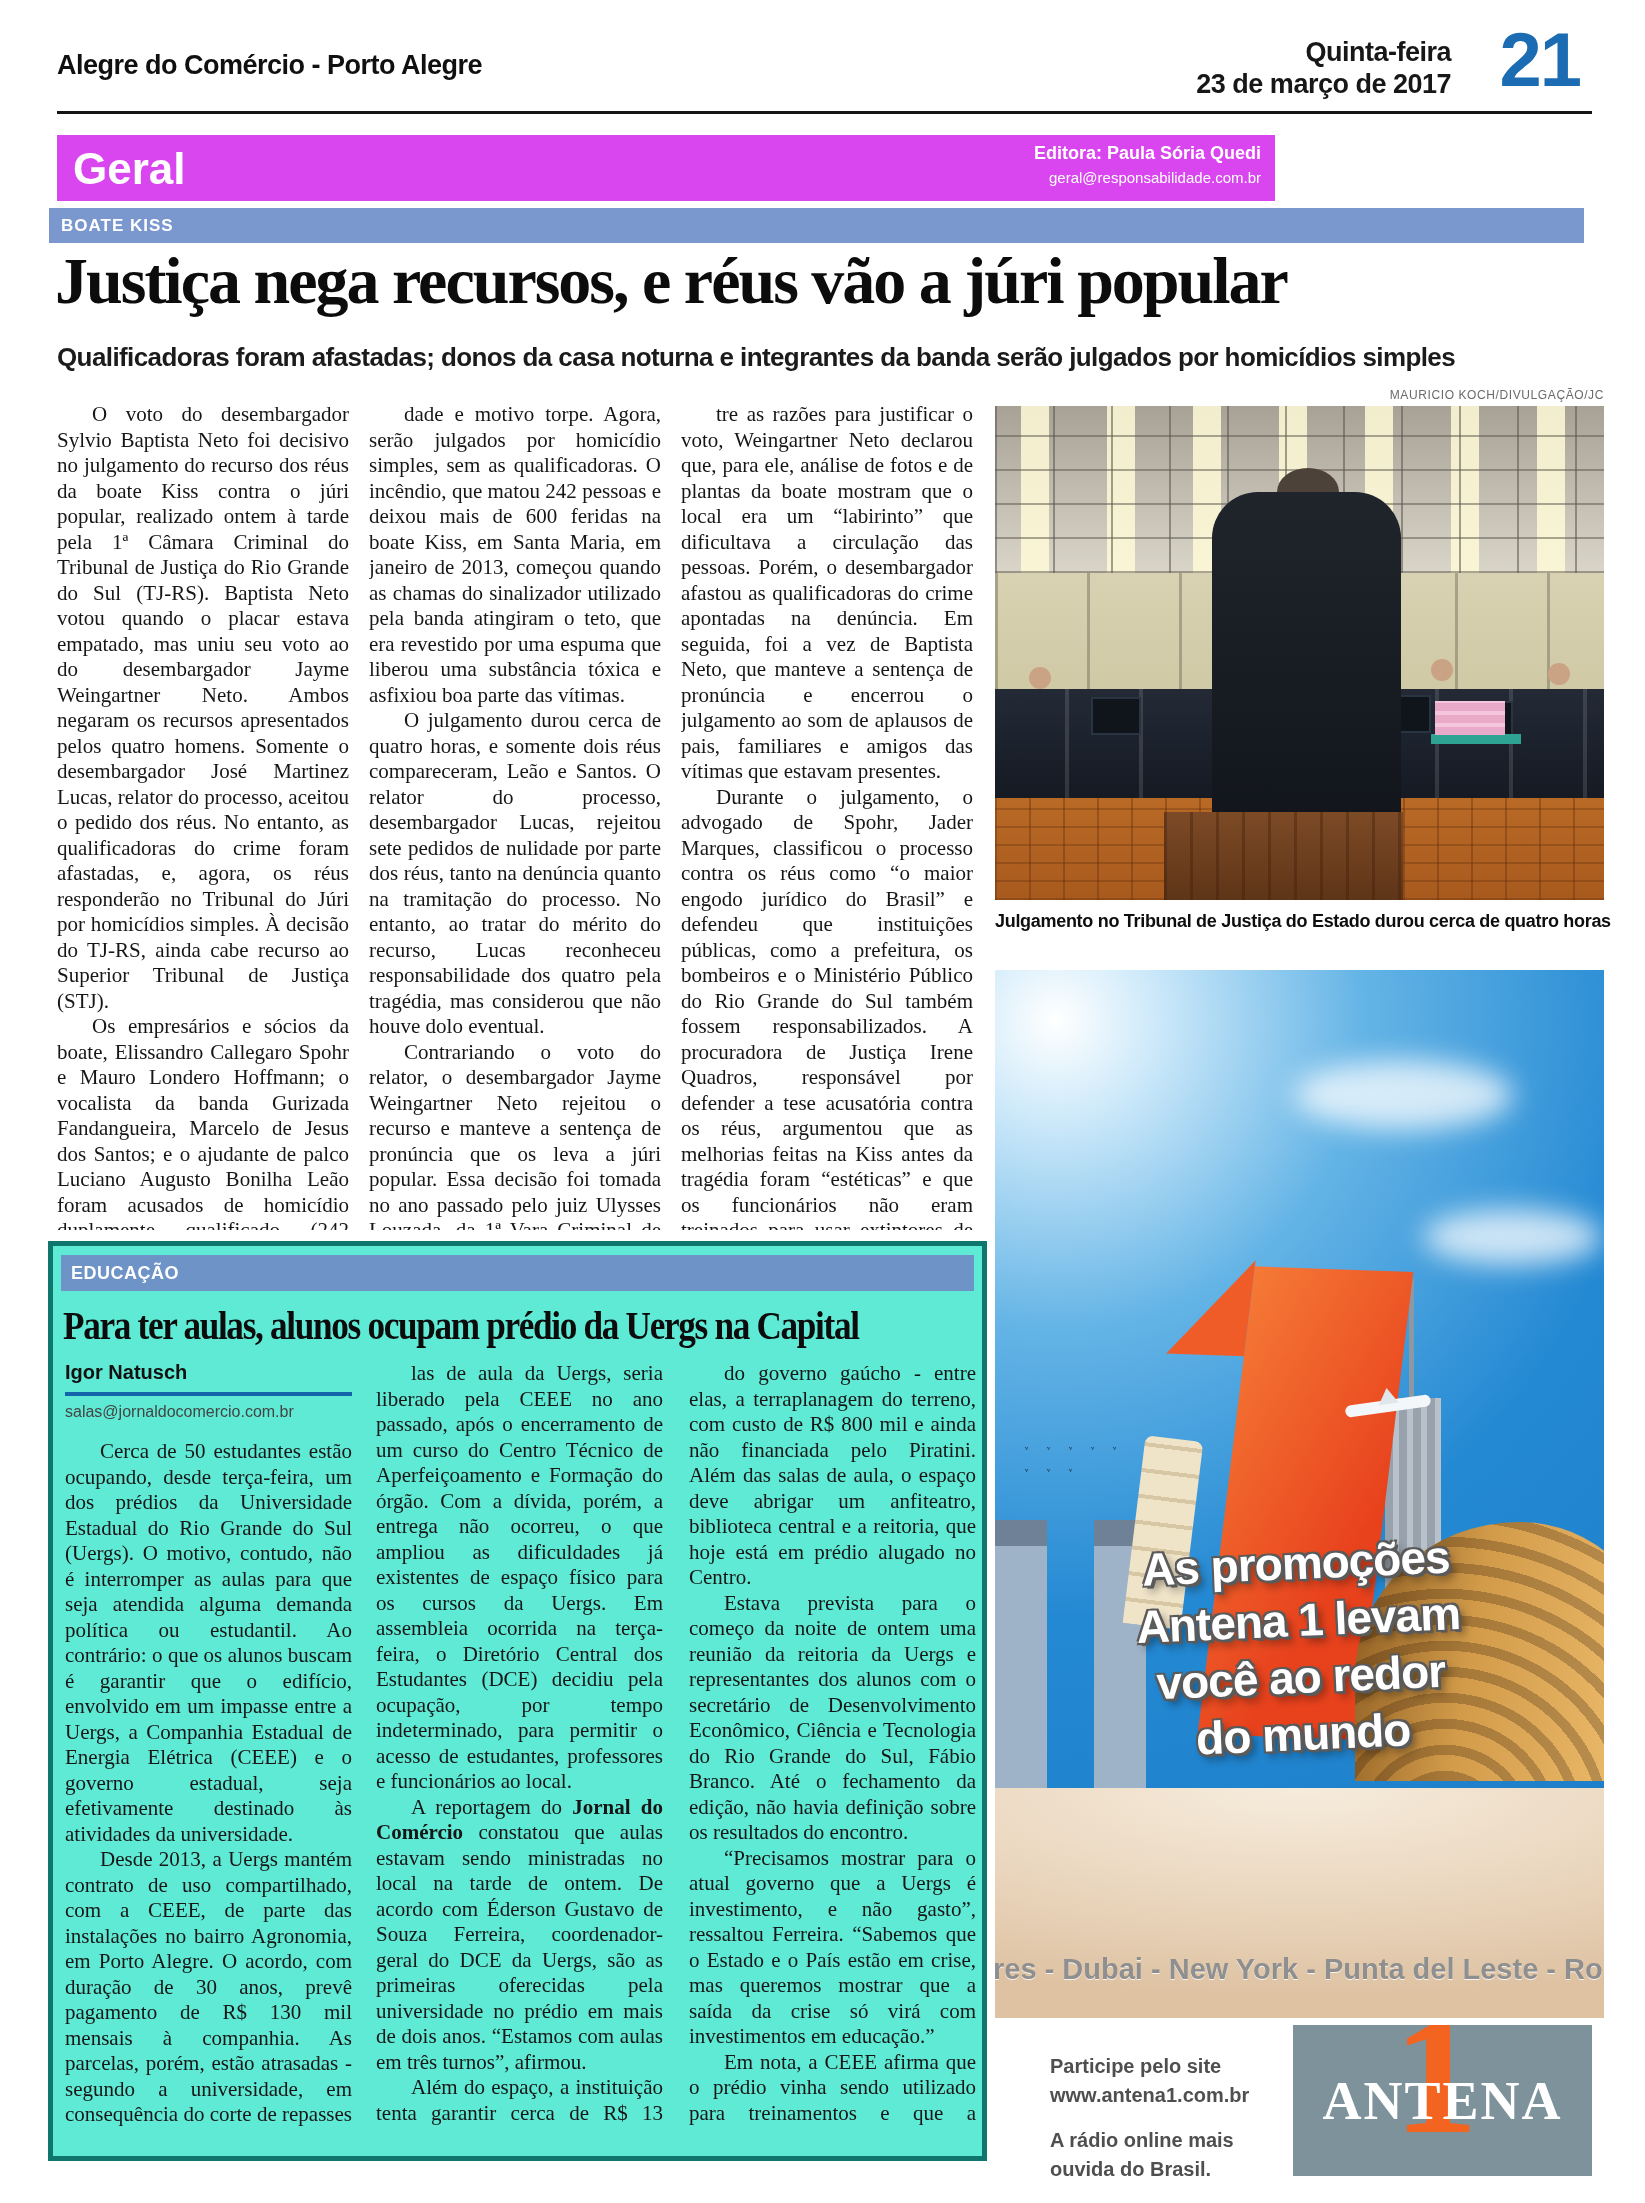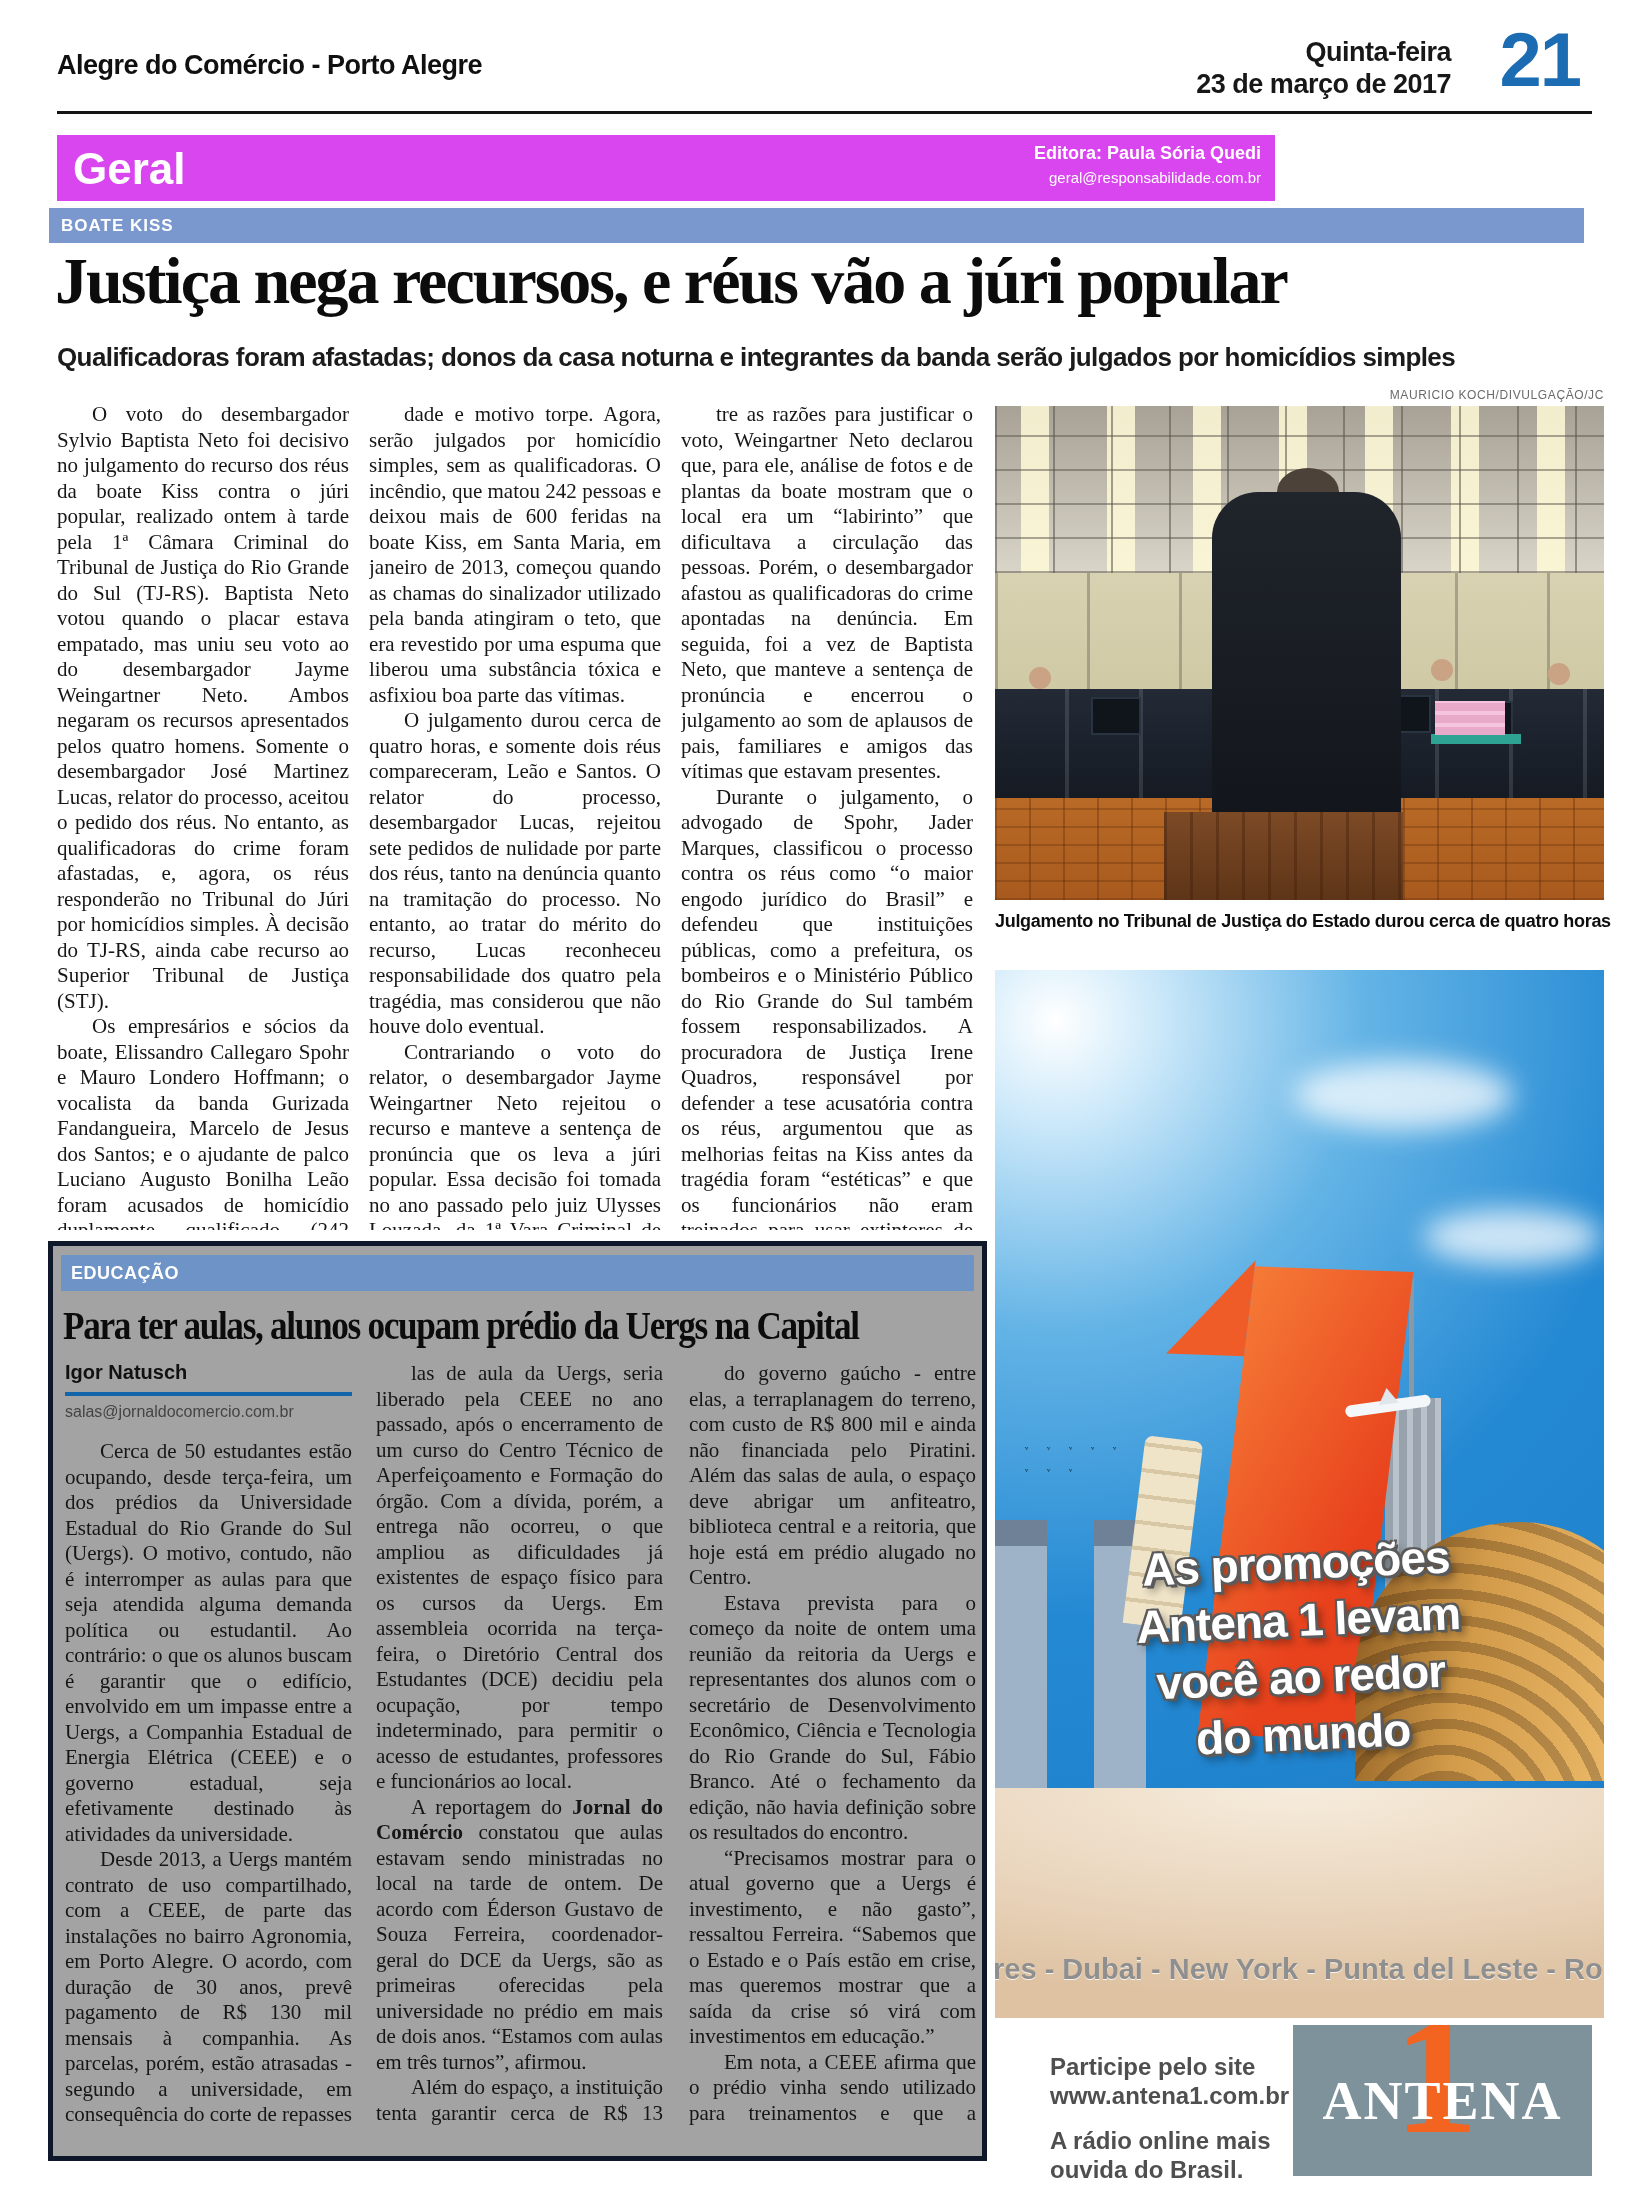--- a/index.html
+++ b/index.html
@@ -102,31 +102,31 @@
   .ad-headline{position:absolute;left:0;right:0;top:565px;text-align:center;transform:rotate(-2.5deg);
       font:bold 46px/57px "Liberation Sans",sans-serif;color:#ffffff;letter-spacing:-1px;
       text-shadow:3px 3px 0 #5a5a5a,-2px -2px 0 #5a5a5a,2px -2px 0 #5a5a5a,-2px 2px 0 #5a5a5a,5px 6px 8px rgba(0,0,0,.45);}
   .ad-sand{position:absolute;left:0;top:818px;right:0;height:232px;
       background:radial-gradient(120% 90% at 50% 0%, #f6ecdc 0%, #ead6be 55%, #dec2a2 100%);}
   .ad-ticker{position:absolute;left:-10px;top:983px;width:657px;
       font:bold 29px "Liberation Sans",sans-serif;color:#8f8f8f;white-space:nowrap;overflow:hidden;
       text-shadow:0 1px 0 rgba(255,255,255,.8);}
   .ad-bottom{position:absolute;left:0;top:1048px;right:0;bottom:0;background:#ffffff;}
   .ad-participate{position:absolute;left:55px;top:34px;width:239px;font-family:"Liberation Sans",sans-serif;color:#4f4f4f;}
-  .ad-p-line{font-weight:bold;font-size:24px;line-height:29px;}
+  .ad-p-line{font-weight:bold;font-size:20px;line-height:29px;}
   .ad-gap{height:16px;}
   .ad-logo{position:absolute;right:12px;top:7px;width:299px;height:151px;background:#7e929b;
       display:flex;align-items:center;justify-content:center;overflow:hidden;}
   .logo-one{position:absolute;left:50%;top:-34px;transform:translateX(-58%);
       font:bold 169px/169px "Liberation Serif",serif;color:#f2641f;z-index:1;}
   .logo-text{position:relative;z-index:2;font:bold 54px "Liberation Serif",serif;color:#ffffff;letter-spacing:2px;}
 
   
-  #edu-box{position:absolute;left:48px;top:1241px;width:939px;height:920px;background:#a3a3a3;
-      border:5px solid #0f172a;box-sizing:border-box;}
+  #edu-box{position:absolute;left:48px;top:1241px;width:939px;height:920px;background:#5eead4;
+      border:5px solid #0f766e;box-sizing:border-box;}
   #edu-kicker{position:absolute;left:8px;top:9px;right:8px;height:36px;background:#6e93c6;}
   #edu-kicker-label{font:bold 18px/36px "Liberation Sans",sans-serif;color:#fff;letter-spacing:0.5px;padding-left:10px;}
   #edu-headline{position:absolute;left:10px;top:56px;font:bold 40px "Liberation Serif",serif;
       letter-spacing:-1.5px;color:#0c0c0c;white-space:nowrap;transform:scaleX(0.88);transform-origin:left top;}
   .edu-col{position:absolute;top:115px;width:287px;height:768px;overflow:hidden;
       font-size:21px;line-height:25.5px;text-align:justify;color:#161616;}
   #edu-col1{left:12px;} #edu-col2{left:323px;} #edu-col3{left:636px;}
   #byline-block{margin-bottom:18px;}
   #byline-name{font:bold 20px "Liberation Sans",sans-serif;color:#111;}
   #byline-rule{height:4px;background:#1364a8;margin:8px 0 7px;}

